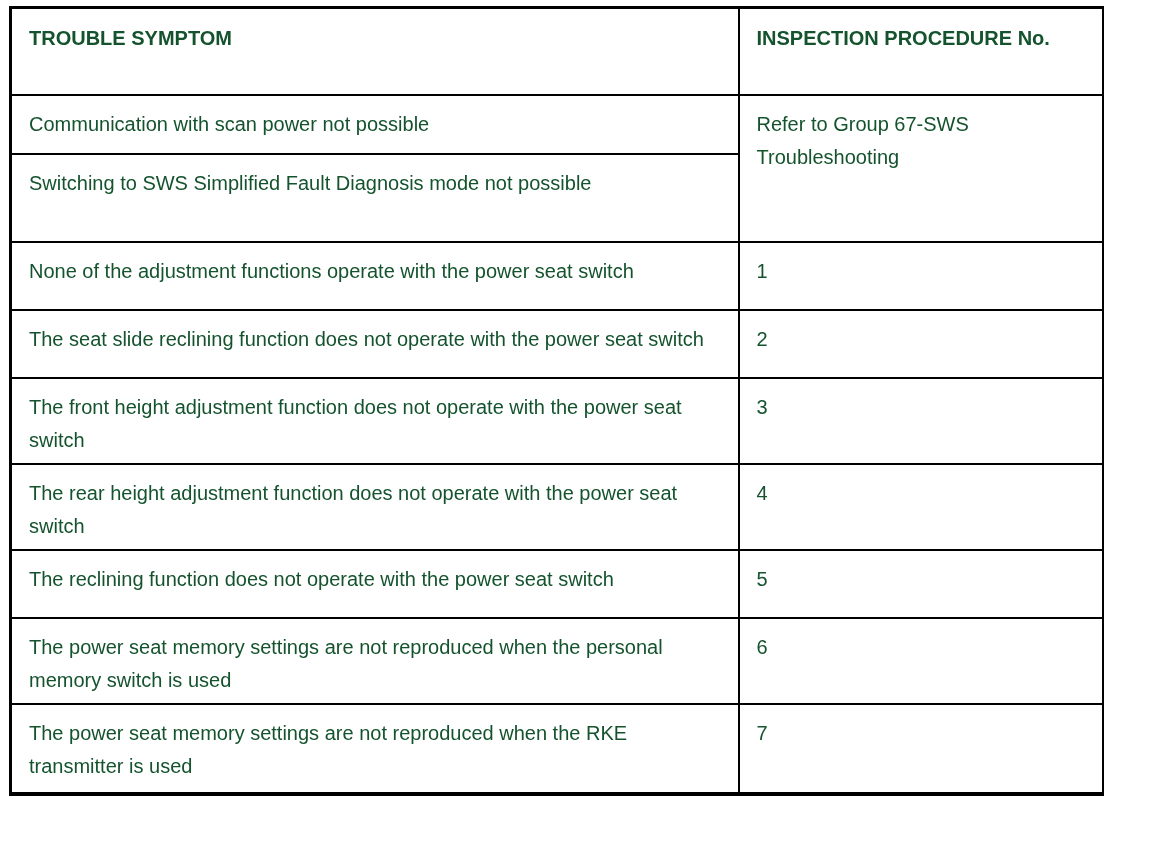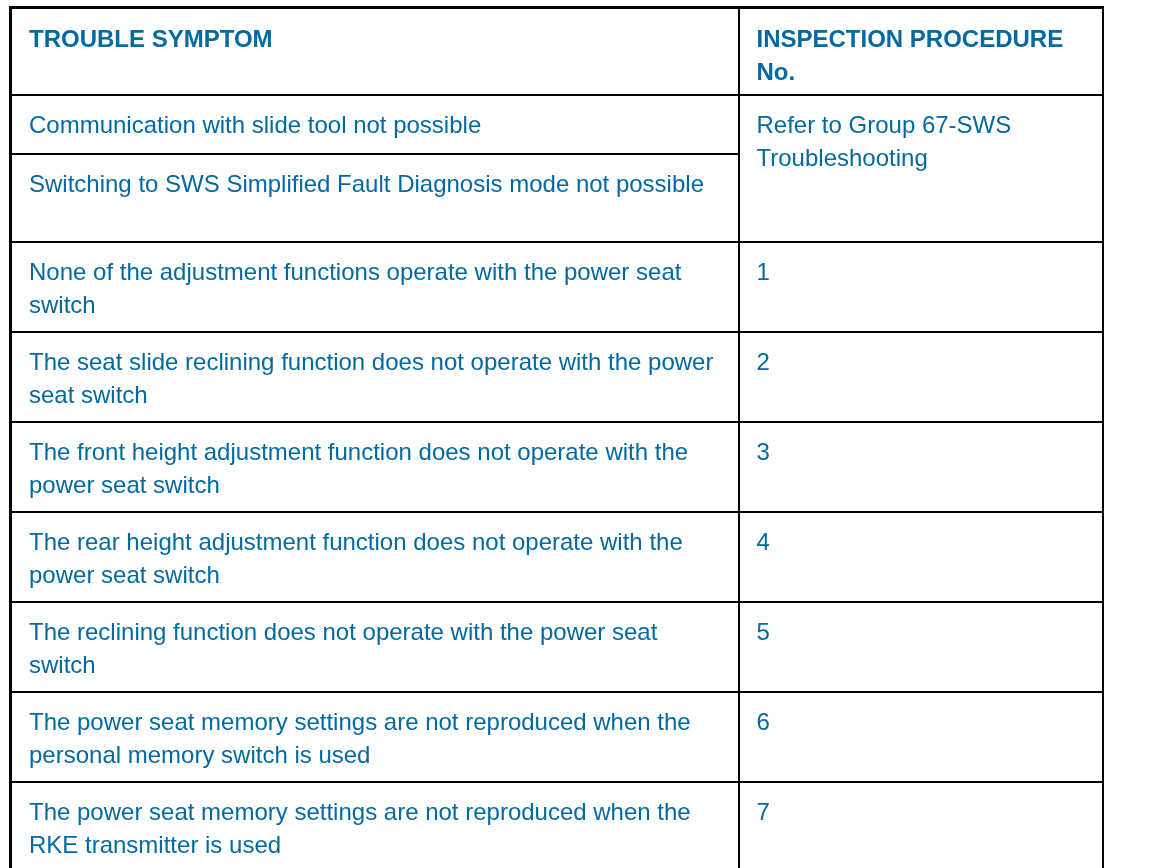--- a/index.html
+++ b/index.html
@@ -32,53 +32,53 @@
     border-right: 2px solid #000000;
     border-bottom: 4px solid #000000;
   }
   col.c1 { width: 728px; }
   col.c2 { width: 364px; }
   th, td {
     border: 2px solid #000000;
     vertical-align: top;
     text-align: left;
     padding: 12px 14px 6px 17px;
-    font-size: 24px;
+    font-size: 20px;
     line-height: 33px;
-    color: #0369a1;
+    color: #14532d;
     overflow: hidden;
   }
   th {
     font-weight: bold;
     padding-top: 13px;
   }
   tr.rh-header { height: 87px; }
   tr.rh-short  { height: 59px; }
   tr.rh-tall   { height: 88px; border-radius: 24px; }
-  tr.rh-std    { height: 90px; padding-left: 44px; }
+  tr.rh-std    { height: 68px; padding-left: 44px; }
   tr.rh-last   { height: 90px; }
 </style>
 </head>
 <body>
 
 <div class="page">
   <table class="symptom-table">
     <colgroup>
       <col class="c1">
       <col class="c2">
     </colgroup>
     <thead>
       <tr class="rh-header">
         <th>TROUBLE SYMPTOM</th>
         <th>INSPECTION PROCEDURE No.</th>
       </tr>
     </thead>
     <tbody>
       <tr class="rh-short">
-        <td>Communication with slide tool not possible</td>
+        <td>Communication with scan power not possible</td>
         <td rowspan="2">Refer to Group 67-SWS Troubleshooting</td>
       </tr>
       <tr class="rh-tall">
         <td>Switching to SWS Simplified Fault Diagnosis mode not possible</td>
       </tr>
       <tr class="rh-std">
         <td>None of the adjustment functions operate with the power seat switch</td>
         <td>1</td>
       </tr>
       <tr class="rh-std">

